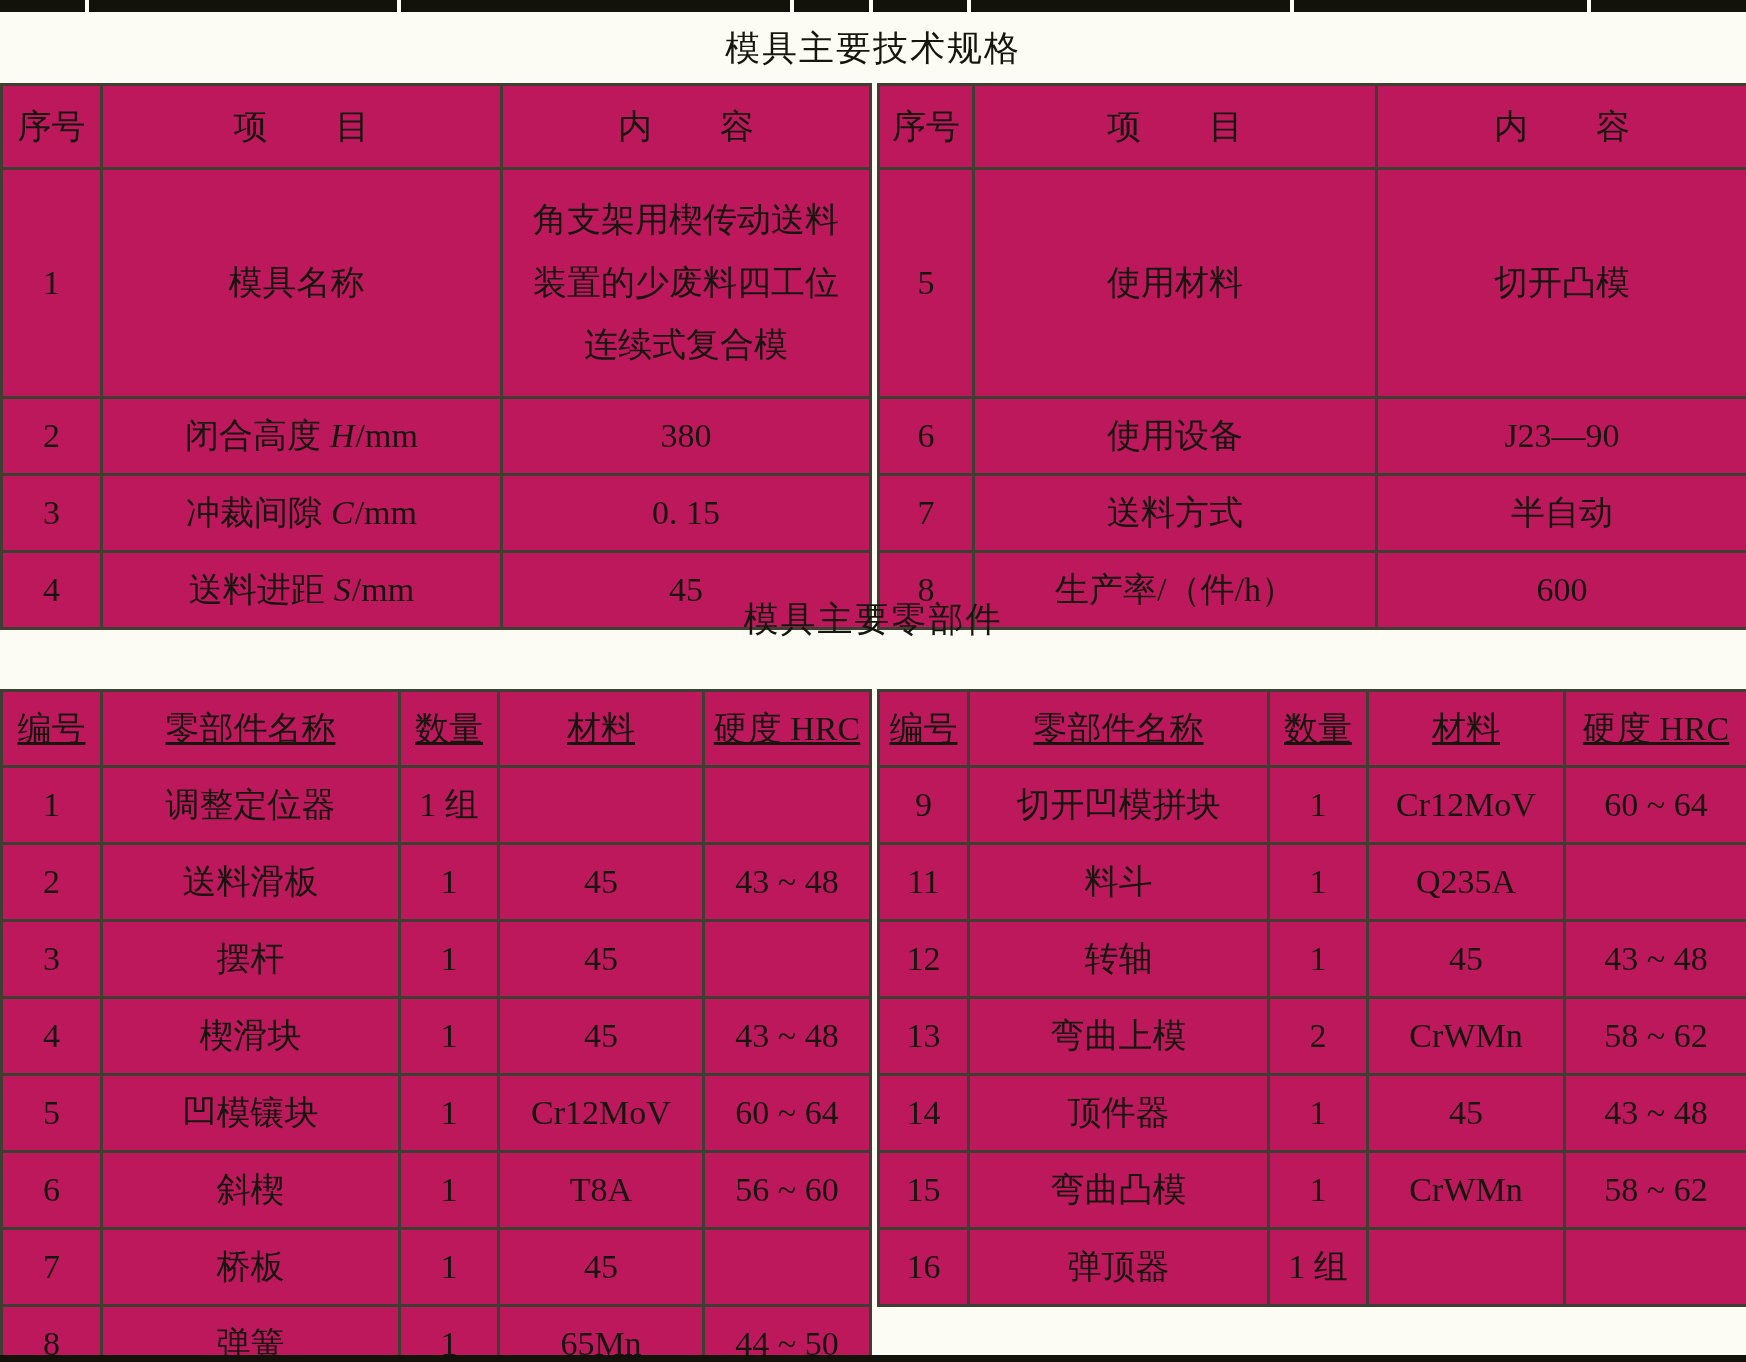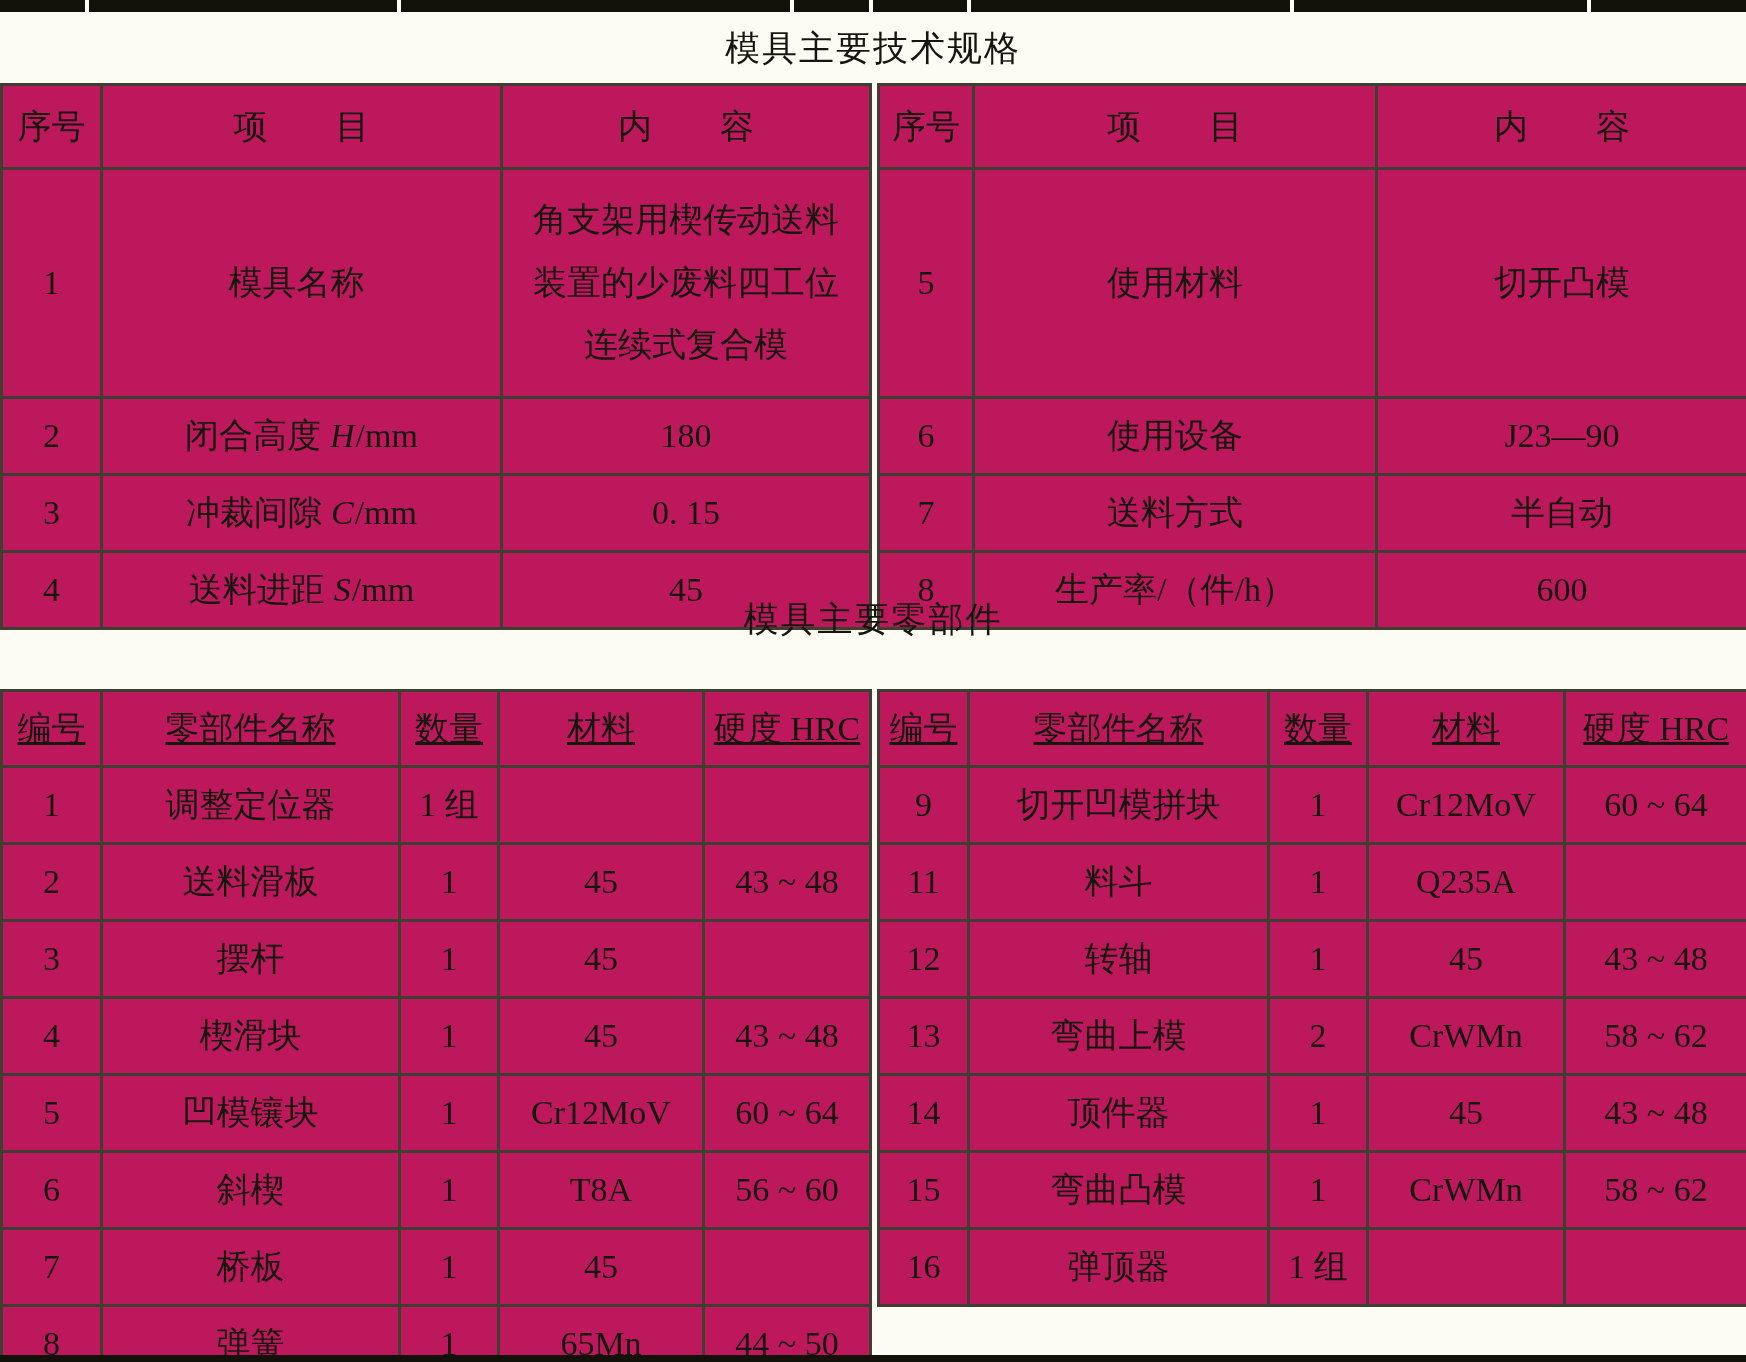--- a/index.html
+++ b/index.html
@@ -67,21 +67,21 @@
     <tr class="h226">
       <td>1</td>
       <td><span>模具名称</span><span class="var"></span><span class="unit"></span></td>
       <td class="content">角支架用楔传动送料
 装置的少废料四工位
 连续式复合模</td>
     </tr>
     <tr class="h74">
       <td>2</td>
       <td><span>闭合高度</span><span class="var">H</span><span class="unit">/mm</span></td>
-      <td class="content">180</td>
+      <td class="content">380</td>
     </tr>
     <tr class="h74">
       <td>3</td>
       <td><span>冲裁间隙</span><span class="var">C</span><span class="unit">/mm</span></td>
       <td class="content">0. 15</td>
     </tr>
     <tr class="h74">
       <td>4</td>
       <td><span>送料进距</span><span class="var">S</span><span class="unit">/mm</span></td>
       <td class="content">45</td>

